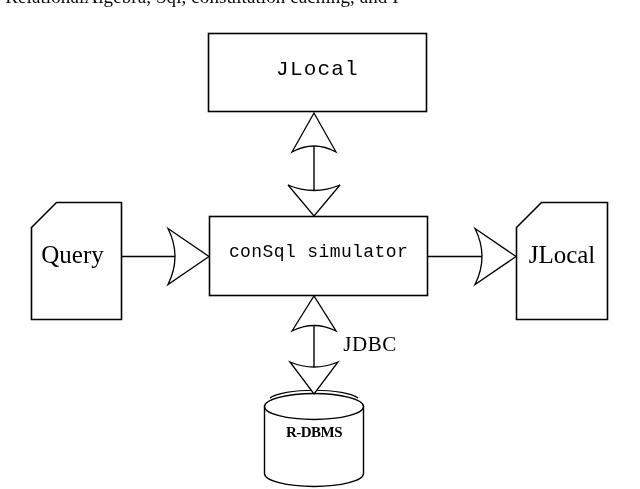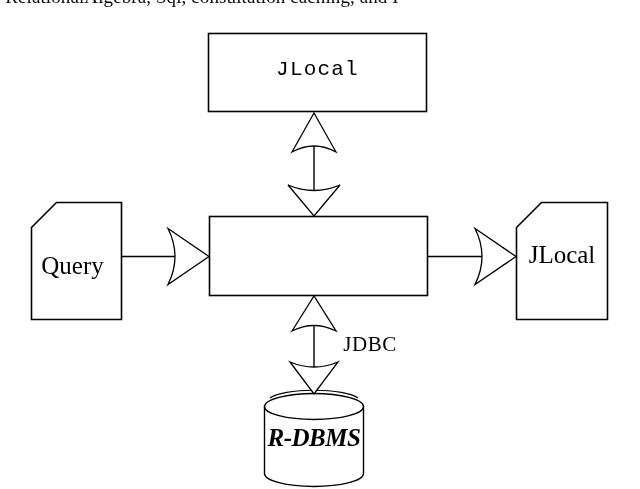--- a/index.html
+++ b/index.html
@@ -65,38 +65,36 @@
     font-family: "Liberation Mono", monospace;
     font-size: 18px;
     letter-spacing: 0.4px;
   }
   .label-query {
     left: 31px;
     top: 241px;
     width: 83px;
     font-family: "Liberation Serif", serif;
     font-size: 25px;
-    margin-top: 11px;
   }
   .label-output {
     left: 512px;
     top: 241px;
     width: 100px;
     font-family: "Liberation Serif", serif;
     font-size: 25px;
   }
   .label-rdbms {
     left: 264px;
     top: 424px;
     width: 100px;
     font-family: "Liberation Serif", serif;
     font-weight: bold;
-    font-size: 25px;
+    font-size: 15px;
     letter-spacing: -0.5px;
-    font-style: italic;
   }
   .label-jdbc {
     left: 330px;
     top: 332px;
     width: 80px;
     text-align: center;
     font-family: "Liberation Serif", serif;
     font-size: 21px;
     letter-spacing: 0.5px;
   }
@@ -147,20 +145,21 @@
     <g>
       <line x1="314" y1="320" x2="314" y2="368" stroke="#000000" stroke-width="1.4"></line>
       <path d="M 292 331 L 314 296 L 336 331 Q 314 320 292 331 Z" fill="#ffffff" stroke="#000000" stroke-width="1.3"></path>
       <path d="M 290 362 L 314 394 L 338 362 Q 314 372 290 362 Z" fill="#ffffff" stroke="#000000" stroke-width="1.3"></path>
     </g>
 
   </svg>
 
   <div class="node-label label-jlocal">JLocal</div>
 
+  <div class="node-label label-sim">conSql simulator</div>
 
   <div class="node-label label-query">Query</div>
 
   <div class="node-label label-output">JLocal</div>
 
   <div class="node-label label-rdbms">R-DBMS</div>
 
   <div class="node-label label-jdbc">JDBC</div>
 
 </div>

